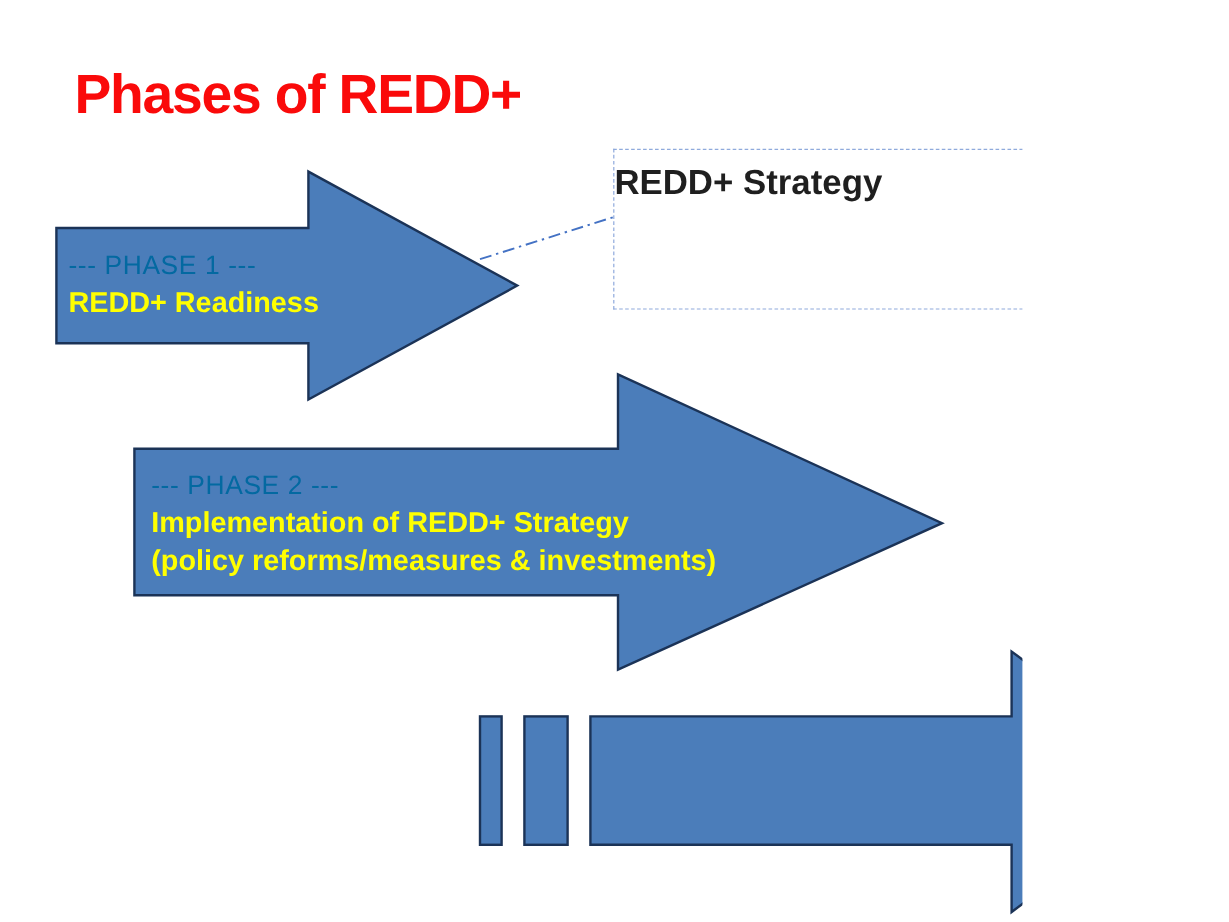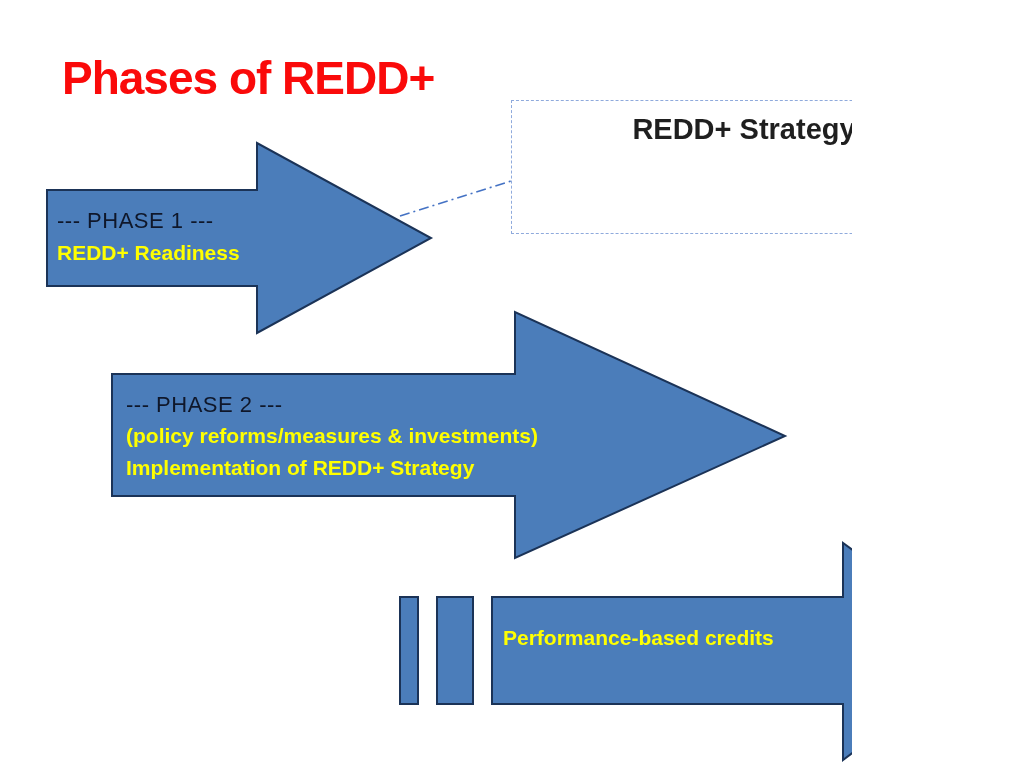--- a/index.html
+++ b/index.html
@@ -13,40 +13,39 @@
   #shape-layer{position:absolute;left:0;top:0;width:1024px;height:768px;}
   .abs{position:absolute;}
   #title{
     left:62px;top:52px;
     font-size:46px;line-height:52px;font-weight:bold;
     letter-spacing:-1px;
     color:#fa0a0a;
     white-space:nowrap;
   }
   #strategy-box{
-    left:511px;top:100px;width:466px;height:134px;
+    left:511px;top:124px;width:466px;height:134px;
     border:1px dashed #8faadc;
     background:#ffffff;
     box-sizing:border-box;
-    text-align:center;
     color:#1f1f1f;
     padding-top:7px;
   }
   #strategy-box .l1{font-size:29px;line-height:43px;font-weight:bold;white-space:nowrap;}
   #strategy-box .l2,#strategy-box .l3{font-size:28px;line-height:43px;white-space:nowrap;}
   .phase-block{white-space:nowrap;}
   .phase-label{
-    color:#0f172a;
+    color:#0369a1;
     font-size:22px;line-height:30px;
     letter-spacing:0.5px;
   }
   .phase-line{
     color:#ffff00;
     font-weight:bold;
-    font-size:21px;line-height:32px;
+    font-size:24px;line-height:32px;
   }
   #phase1-block{left:57px;top:206px;}
   #phase1-block .phase-line{line-height:34px;}
   #phase2-block{left:126px;top:390px;}
   #phase3-block{left:503px;top:622px;}
 </style>
 </head>
 <body>
 
 <div id="canvas">
@@ -71,21 +70,20 @@
     <div class="l1">REDD+ Strategy</div>
   </div>
 
   <div id="phase1-block" class="abs phase-block">
     <div class="phase-label">--- PHASE 1 ---</div>
     <div class="phase-line">REDD+ Readiness</div>
   </div>
 
   <div id="phase2-block" class="abs phase-block">
     <div class="phase-label">--- PHASE 2 ---</div>
+    <div class="phase-line">Implementation of REDD+ Strategy</div>
     <div class="phase-line">(policy reforms/measures &amp; investments)</div>
-    <div class="phase-line">Implementation of REDD+ Strategy</div>
   </div>
 
   <div id="phase3-block" class="abs phase-block">
-    <div class="phase-line">Performance-based credits</div>
   </div>
 
 </div>
 
 </body></html>

